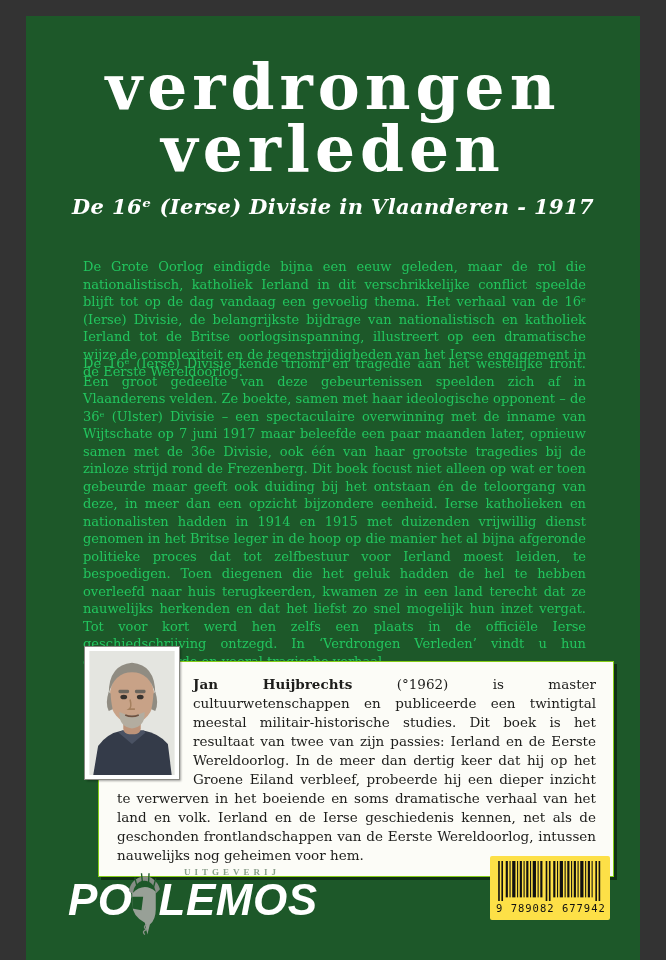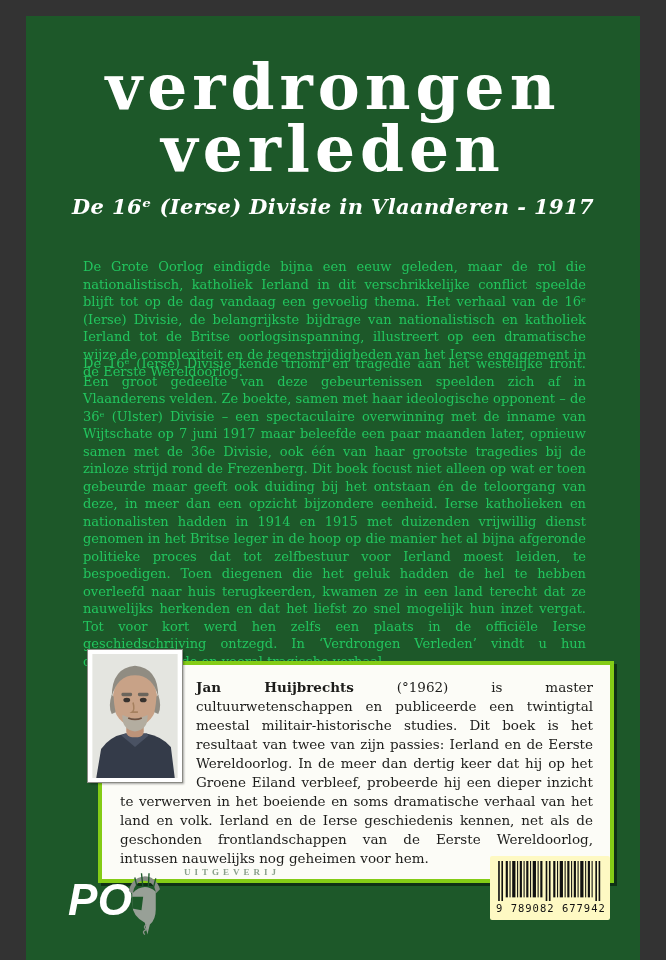--- a/index.html
+++ b/index.html
@@ -17,21 +17,21 @@
     font-size:63px;line-height:62px;letter-spacing:5px;text-transform:lowercase;color:#ffffff;}
   .book-subtitle{margin:14px 0 0 0;font-size:21px;font-weight:bold;letter-spacing:0.4px;color:#ffffff;font-style:italic;}
   
   .blurb{position:absolute;left:57px;right:54px;color:#22c55e;
     font-size:13px;line-height:17.5px;text-align:justify;}
   .blurb.p1{top:229px;}
   .blurb.p2{top:326px;}
   
   .author-box{
     position:absolute;left:72px;top:645px;width:516px;box-sizing:border-box;
-    background:#fcfcf7;border:4px solid #84cc16;
+    background:#fcfcf7;border:1px solid #84cc16;
     box-shadow:3px 3px 0 rgba(0,0,0,0.45);
     padding:13px 17px 11px 18px;
     color:#1d1d1b;font-size:13.5px;line-height:19px;text-align:justify;
   }
   .author-photo{
     float:left;width:86px;height:124px;
     margin:-28px 14px 4px -32px;
     background:#ffffff;padding:4px;
     box-shadow:0 0 0 1px #8a8a84, 2px 2px 2px rgba(0,0,0,0.35);
   }
@@ -43,21 +43,21 @@
   .logo-imprint{position:absolute;top:1px;left:116px;
     font-family:Liberation Serif, serif;font-size:9px;font-weight:bold;
     letter-spacing:4px;color:#8ba08c;}
   .logo-word{display:flex;align-items:flex-start;margin-top:15px;
     font-family:"Liberation Sans", sans-serif;font-weight:bold;
     font-size:44px;line-height:38px;letter-spacing:0.5px;font-style:italic;}
   .helmet{width:42px;height:68px;margin:-14px -6px 0 -10px;flex:0 0 auto;}
   
   .barcode{
     position:absolute;left:464px;top:840px;width:120px;height:64px;box-sizing:border-box;
-    background:#fef9c3;border-radius:2px;padding:5px 6px 3px 6px;text-align:right;
+    background:#fde047;border-radius:2px;padding:5px 6px 3px 6px;text-align:right;
   }
   .barcode-bars{display:block;width:100%;height:40px;}
   .barcode-number{margin-top:1px;font-family:"DejaVu Sans Mono", monospace;
     font-size:10.5px;letter-spacing:1px;color:#111111;white-space:nowrap;}
 </style>
 </head>
 <body>
 
 <div class="cover">
 
@@ -105,20 +105,21 @@
         <g stroke="#1d5829" stroke-width="1.6">
           <line x1="14" y1="12" x2="18" y2="28"></line>
           <line x1="22" y1="7" x2="24" y2="27"></line>
           <line x1="31" y1="7" x2="30" y2="27"></line>
           <line x1="39" y1="13" x2="35" y2="29"></line>
         </g>
         <path d="M11,31 Q25,17 39,29 L39,50 Q39,62 32,68 L29,80 L26,66 Q11,58 11,44 Z" fill="#98a097"></path>
         <path d="M11,35 L24,35 L22,51 L11,49 Z" fill="#1d5829"></path>
         <path d="M28,68 q-5,3 0,6 q-6,2 -2,6" stroke="#8b918a" stroke-width="1.6" fill="none"></path>
       </svg>
+      <span>LEMOS</span>
     </div>
   </div>
 
   <div class="barcode">
     <svg class="barcode-bars" viewBox="0 0 100 44" preserveAspectRatio="none" xmlns="http://www.w3.org/2000/svg">
       <g fill="#111111">
         <rect x="2" y="0" width="1.5" height="44"></rect>
           <rect x="5" y="0" width="1.5" height="44"></rect>
         <rect x="9" y="0" width="2" height="40"></rect>
           <rect x="12.5" y="0" width="1" height="40"></rect>

